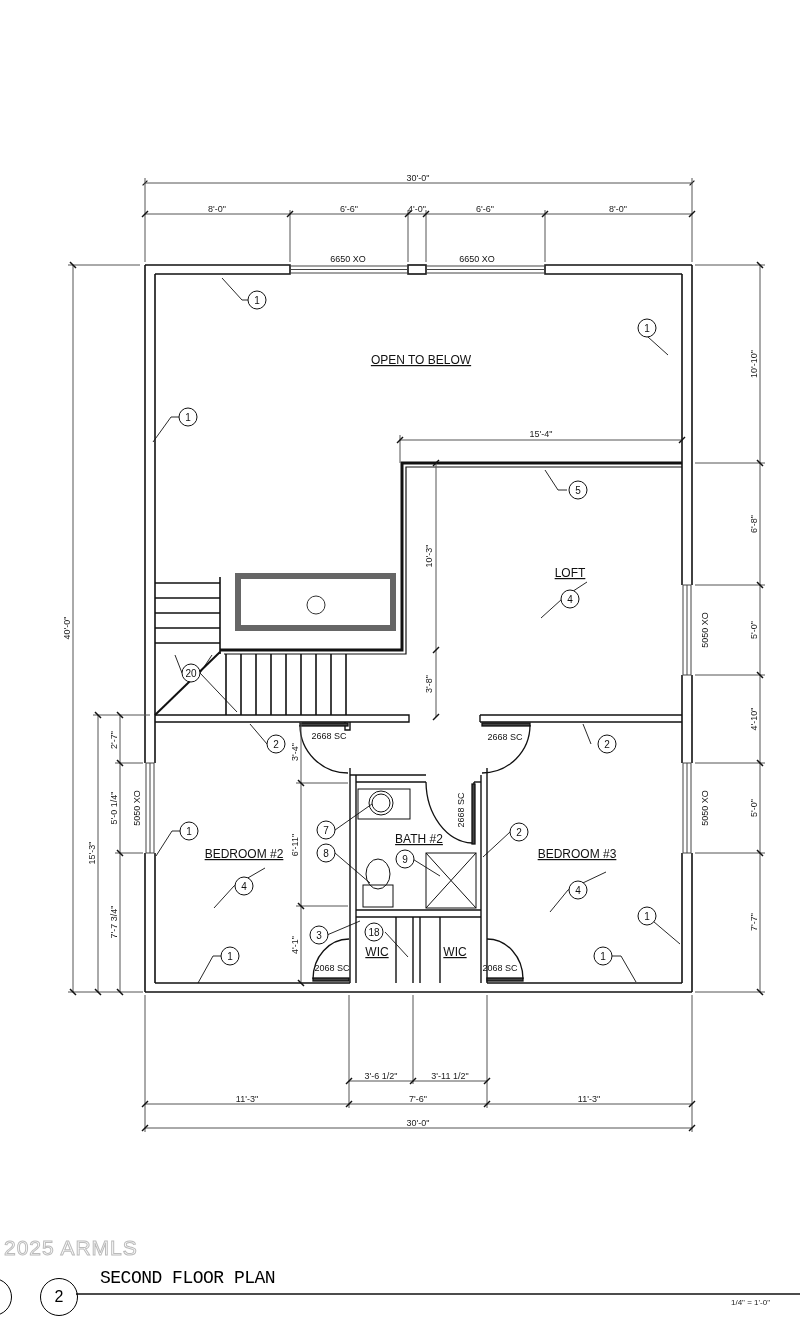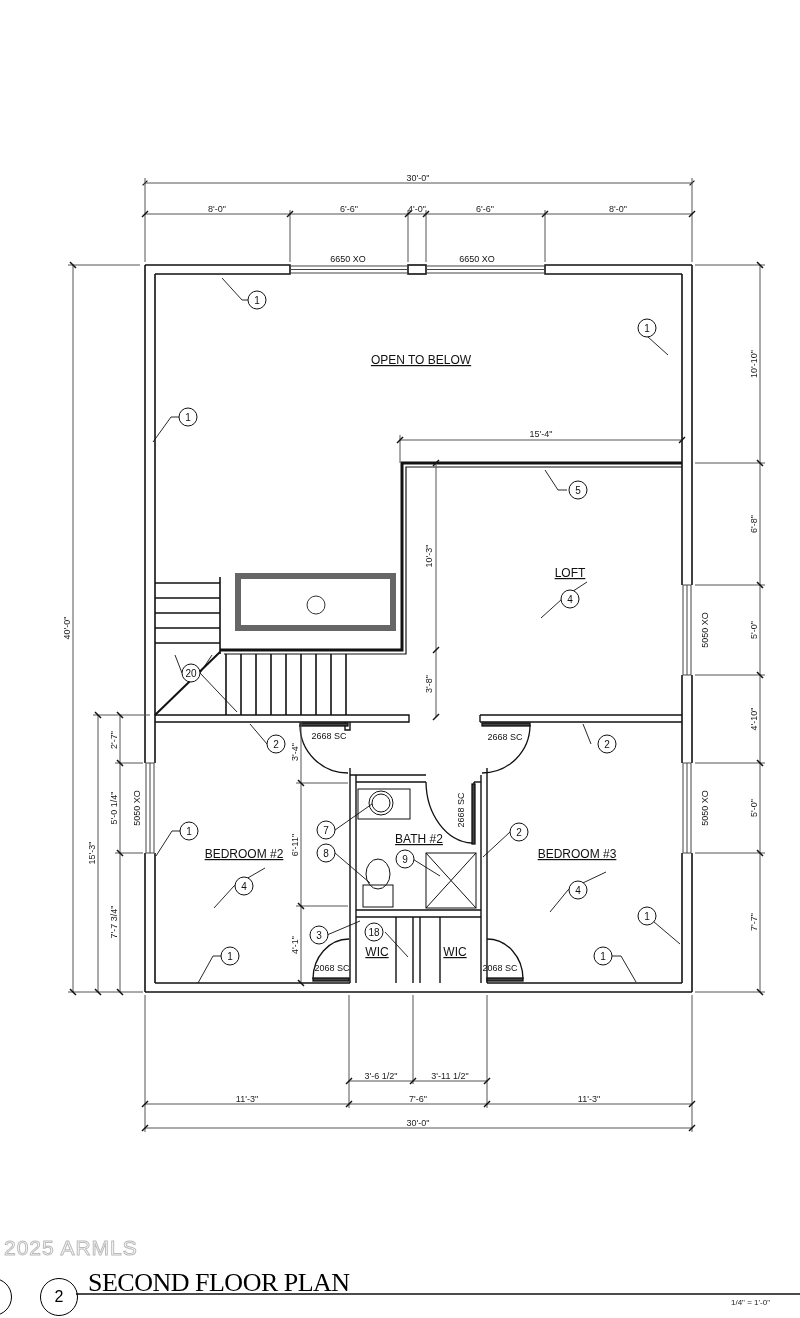--- a/index.html
+++ b/index.html
@@ -3,21 +3,21 @@
 <meta charset="utf-8">
 <style>
   html, body { margin: 0; padding: 0; background: #ffffff; }
   body { width: 800px; height: 1318px; position: relative; overflow: hidden; font-family: "Liberation Sans", sans-serif; }
   svg { position: absolute; left: 0; top: 0; }
   .dim { font-family: "Liberation Sans", sans-serif; font-size: 9px; fill: #222; }
   .room { font-family: "Liberation Sans", sans-serif; font-size: 12px; fill: #111; text-decoration: underline; }
   .tag { font-family: "Liberation Sans", sans-serif; font-size: 10px; fill: #111; }
   .lbl { font-family: "Liberation Sans", sans-serif; font-size: 9px; fill: #111; }
   .wm { position: absolute; left: 4px; top: 1236px; font-family: "Liberation Sans", sans-serif; font-size: 21px; color: transparent; -webkit-text-stroke: 1px #bbb; letter-spacing: 1px; font-weight: 300; }
-  .title { position: absolute; left: 88px; top: 1268px; font-family: Liberation Serif, serif; font-size: 26px; color: #000; letter-spacing: -0.5px; }
+  .title { position: absolute; left: 100px; top: 1268px; font-family: Liberation Mono, monospace; font-size: 18px; color: #000; letter-spacing: -0.5px; }
   .scale { position: absolute; left: 731px; top: 1298px; font-family: "Liberation Sans", sans-serif; font-size: 8px; color: #222; }
   .view-num { position: absolute; left: 40px; top: 1278px; width: 36px; height: 36px; border: 1px solid #000; border-radius: 50%; text-align: center; line-height: 36px; font-size: 16px; font-family: "Liberation Sans", sans-serif; }
   .view-prev { position: absolute; left: -26px; top: 1278px; width: 36px; height: 36px; border: 1px solid #000; border-radius: 50%; }
 </style>
 </head>
 <body>
 
 <svg width="800" height="1318" viewBox="0 0 800 1318">
   <defs>
     <marker id="tick" viewBox="0 0 10 10" refX="5" refY="5" markerWidth="8" markerHeight="8" orient="auto">

